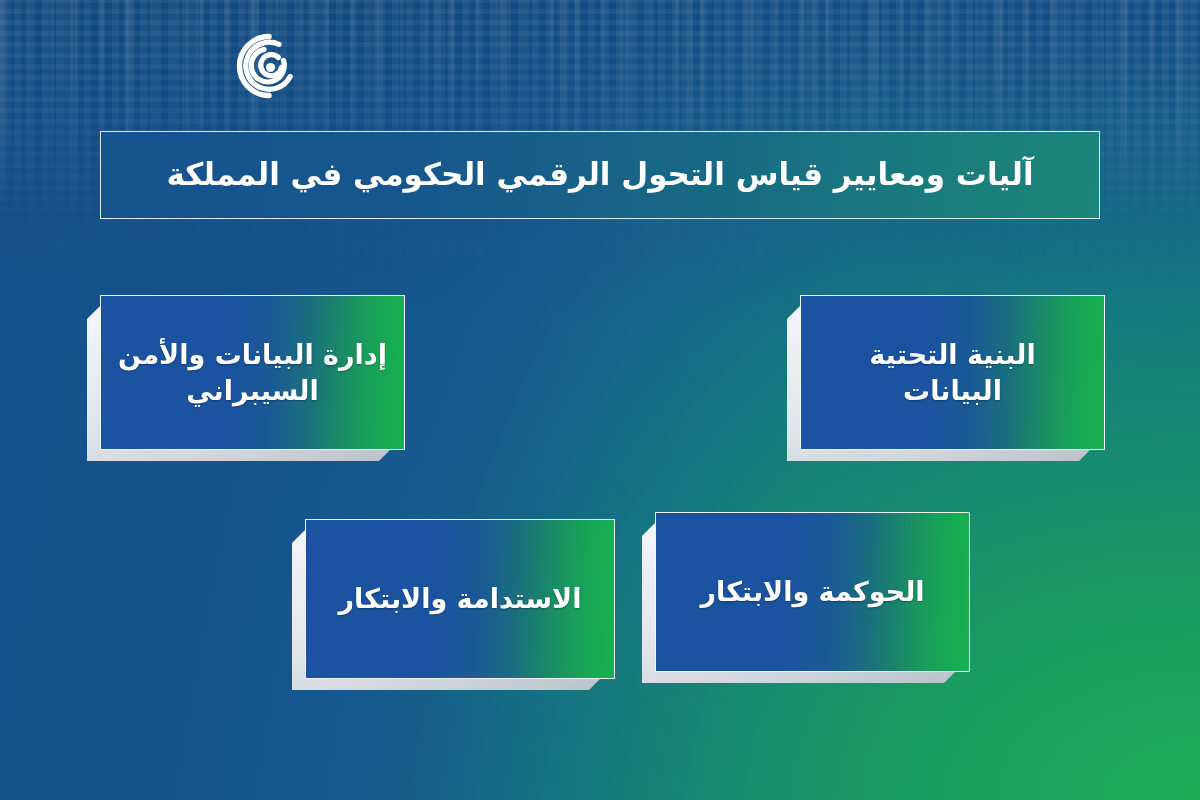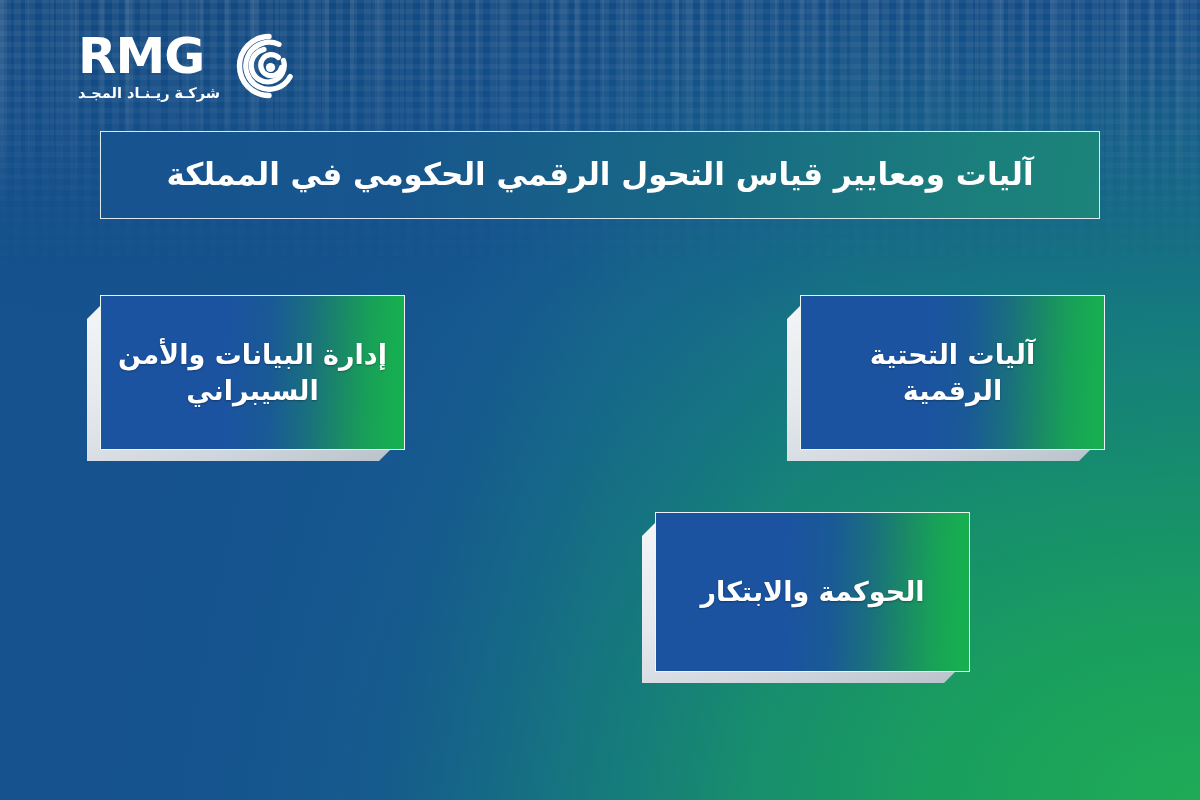--- a/index.html
+++ b/index.html
@@ -156,45 +156,47 @@
       <svg viewBox="0 0 70 70" width="70" height="70" aria-hidden="true">
         <g fill="none" stroke="#ffffff" stroke-linecap="round">
           <path d="M35 5.5 A29.5 29.5 0 1 0 35 64.5" stroke-width="5.4"></path>
           <path d="M45 13.4 A23.5 23.5 0 1 0 56.2 45.5" stroke-width="5.2"></path>
           <path d="M30 18.4 A16.5 16.5 0 1 0 49.5 29.5" stroke-width="5.2"></path>
         </g>
         <path d="M44.5 26.5 A10.5 10.5 0 1 0 47.5 36.5" fill="none" stroke="#ffffff" stroke-width="5.2" stroke-linecap="round"></path>
         <circle cx="36.5" cy="36.5" r="4.6" fill="#ffffff"></circle>
       </svg>
     </span>
-    <span class="logo-text">
-      <span class="logo-word">RMG</span>
-      <span class="logo-sub">شركـة ريـنـاد المجـد</span>
-    </span>
   </div>
 
   <div class="title-banner">
     <div class="title-text">آليات ومعايير قياس التحول الرقمي الحكومي في المملكة</div>
   </div>
 
   <div class="box" style="left:100px; top:295px; width:305px; height:155px;">
     <div class="box-shadow-base"></div>
     <div class="box-face">
       <div class="box-label">إدارة البيانات والأمن السيبراني</div>
     </div>
   </div>
 
 
   <div class="box" style="left:800px; top:295px; width:305px; height:155px;">
     <div class="box-shadow-base"></div>
     <div class="box-face">
-      <div class="box-label">آليات التحتية الرقمية</div>
-    </div>
-  </div>
-
+      <div class="box-label">البنية التحتية البيانات</div>
+    </div>
+  </div>
+
+  <div class="box" style="left:305px; top:519px; width:310px; height:160px;">
+    <div class="box-shadow-base"></div>
+    <div class="box-face">
+      <div class="box-label one-line">الاستدامة والابتكار</div>
+    </div>
+  </div>
 
   <div class="box" style="left:655px; top:512px; width:315px; height:160px;">
     <div class="box-shadow-base"></div>
     <div class="box-face">
       <div class="box-label one-line">الحوكمة والابتكار</div>
     </div>
   </div>
 
 </div>
 

